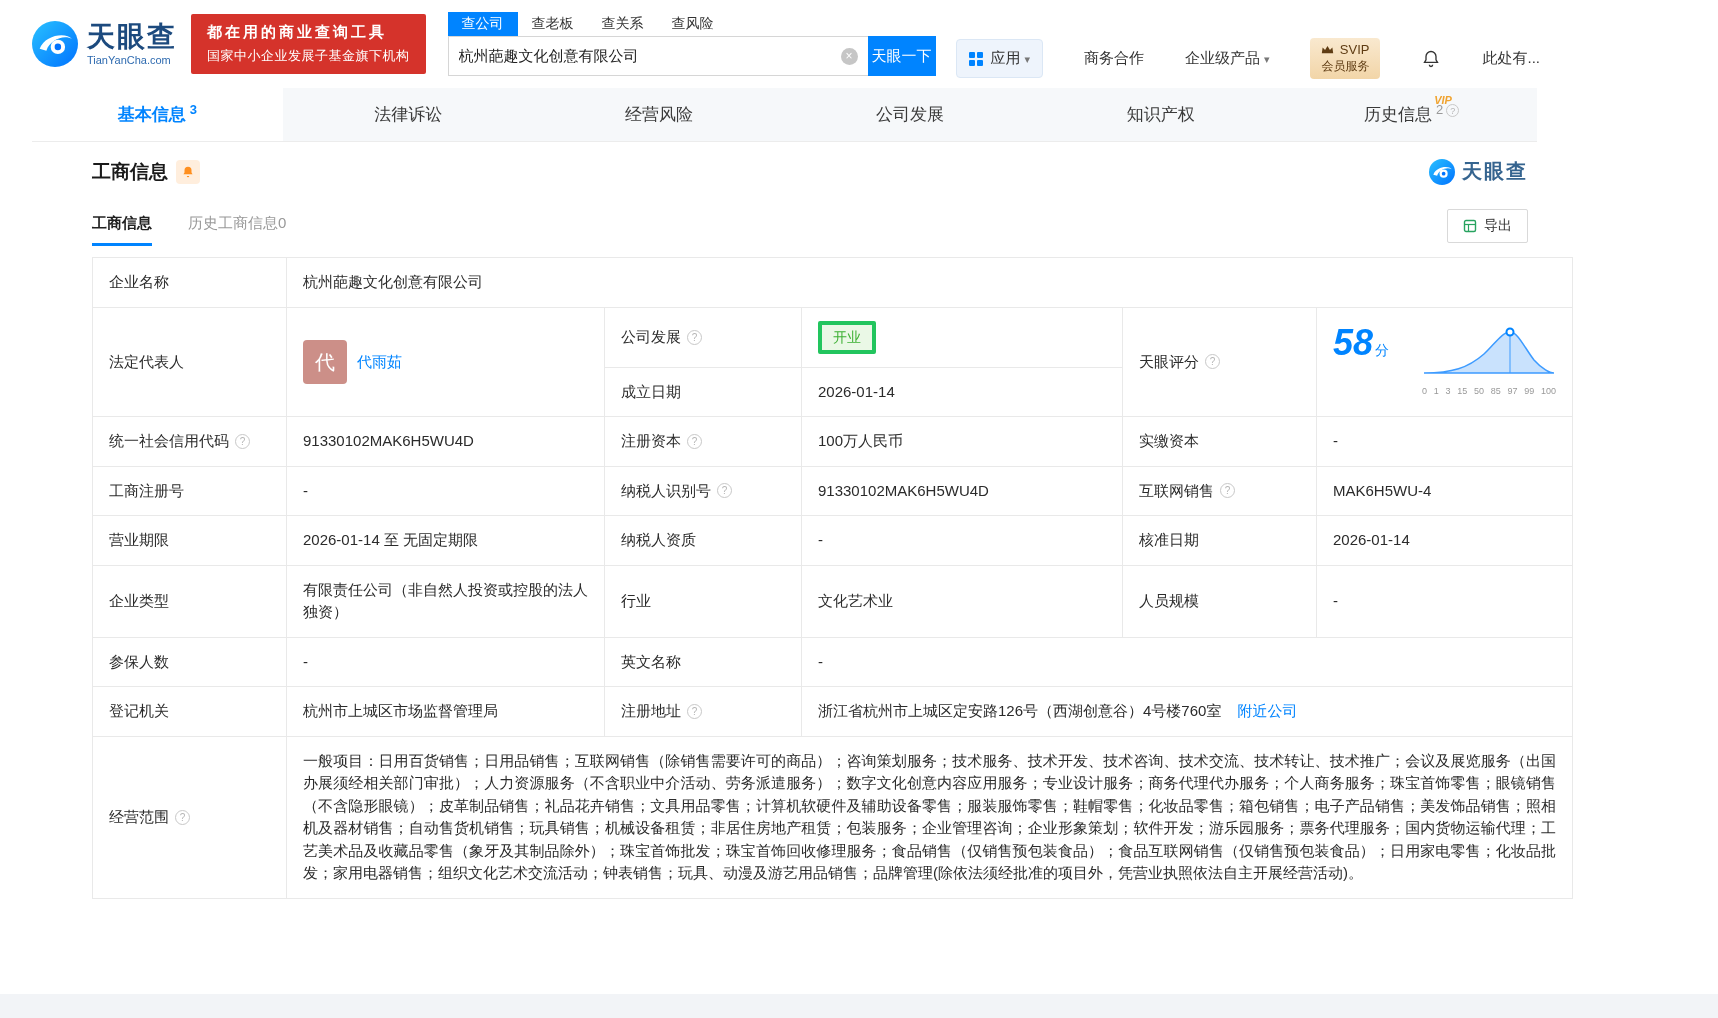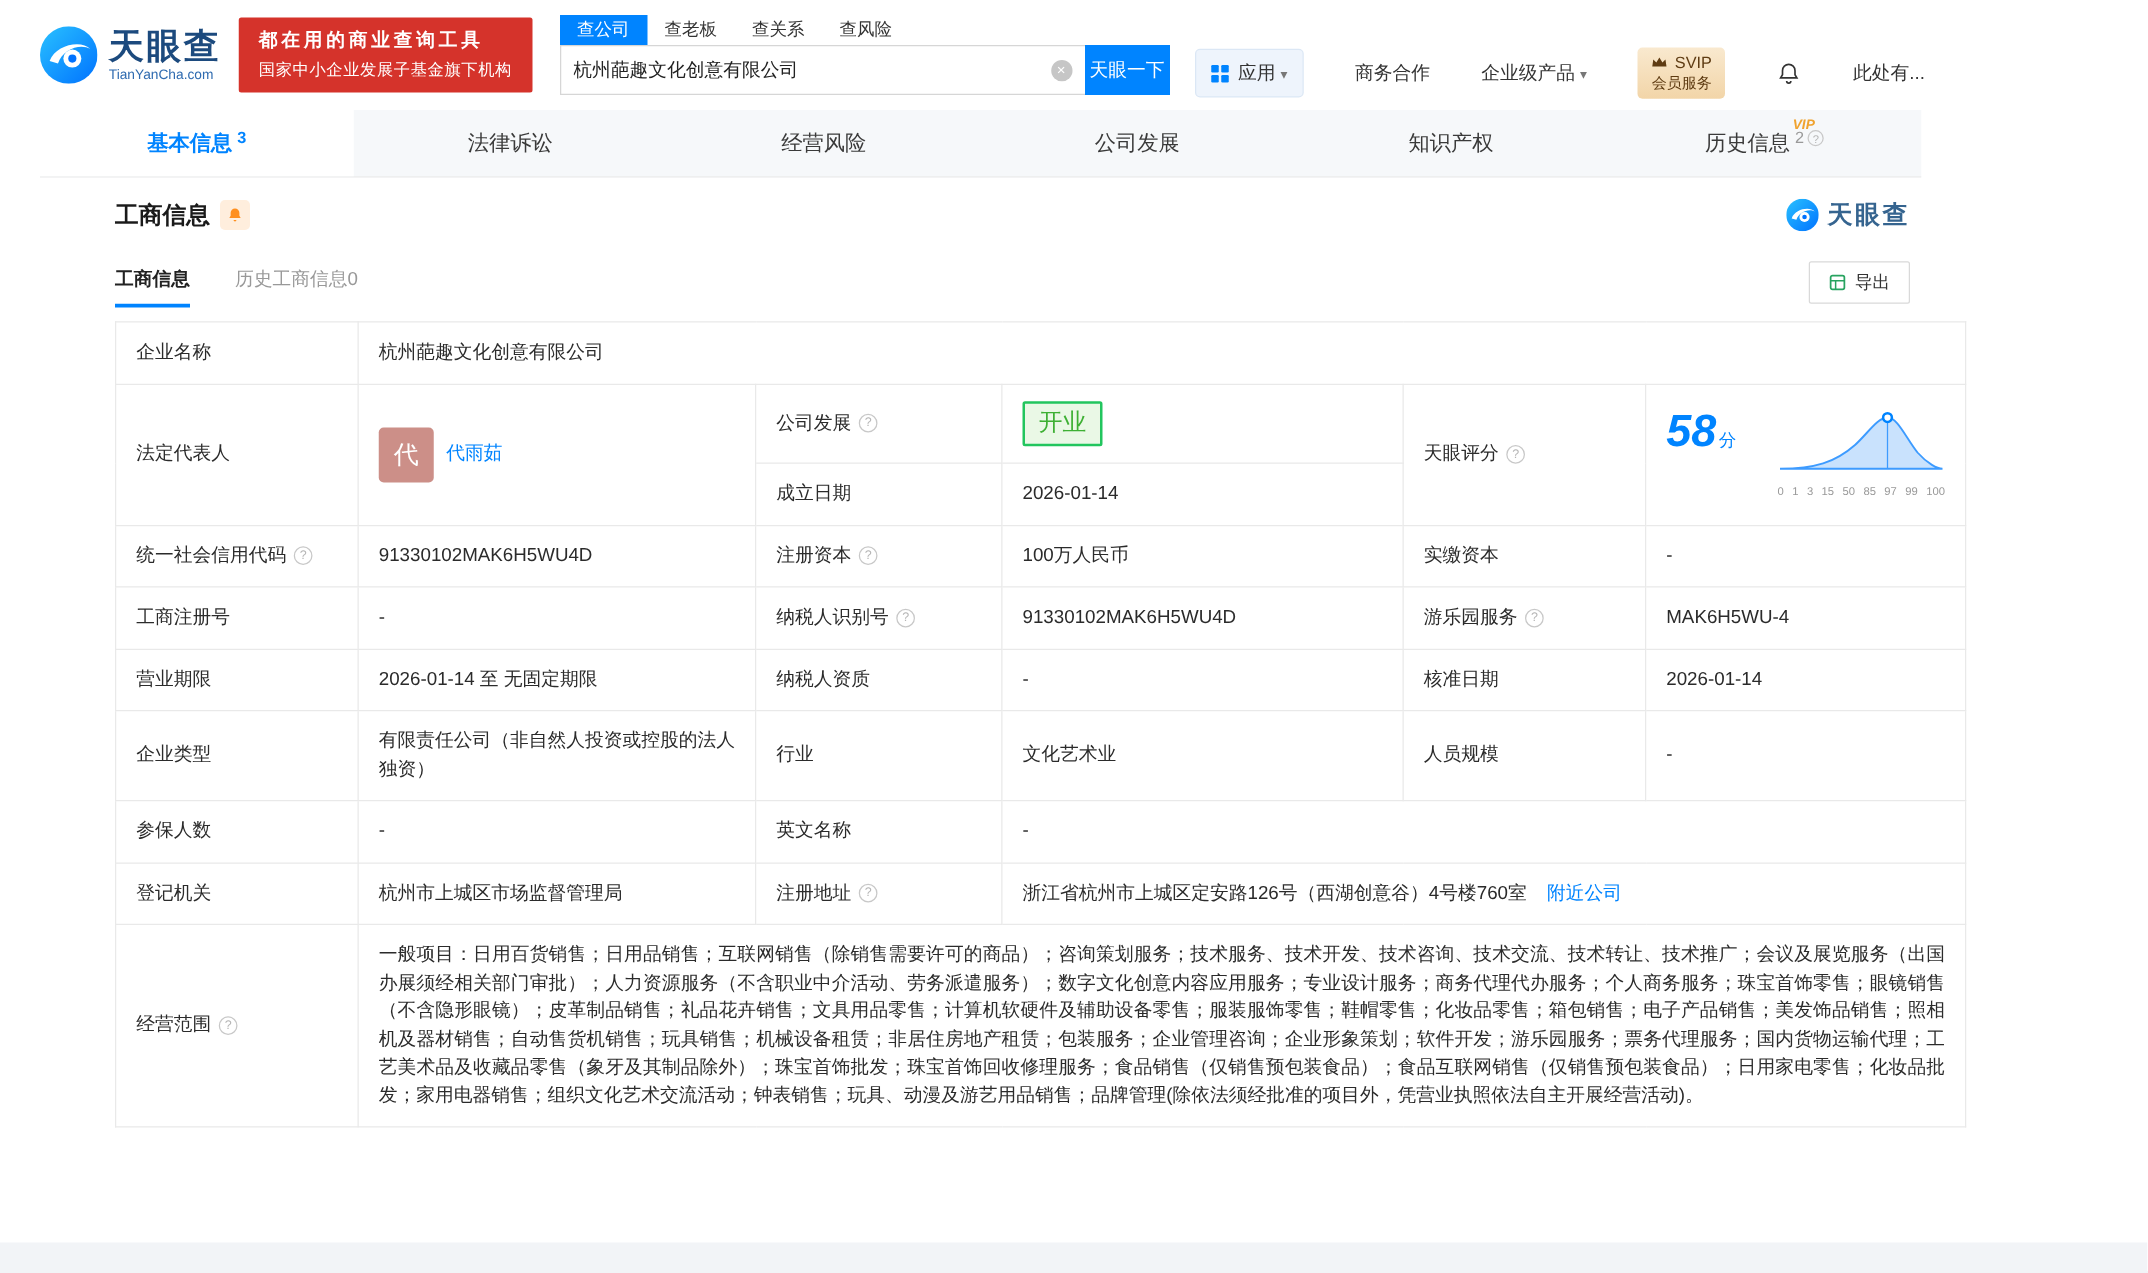--- a/index.html
+++ b/index.html
@@ -76,22 +76,22 @@
   .q::before { content:'?'; }
   .q.small { width:13px; height:13px; font-size:9px; transform:translateY(-4px); margin-left:3px; }
 
   .rep { display:flex; align-items:center; }
   .avatar { width:44px; height:44px; border-radius:4px; background:#cc8f88; color:#fff; font-size:20px;
     display:flex; align-items:center; justify-content:center; flex:none; cursor:pointer; }
   .link { color:var(--accent,#0084ff); cursor:pointer; }
   .rep .link { margin-left:10px; font-size:15px; }
   .nearby { margin-left:12px; white-space:nowrap; }
 
-  .badge-open { display:inline-block; background:var(--status_green_bg,#eaf8e6); border:2px solid #22c55e;
-    color:var(--status_green,#3eb034); font-size:19px; padding:2px 11px; border-radius:2px; }
+  .badge-open { display:inline-block; background:var(--status_green_bg,#eaf8e6); border:4px solid #22c55e;
+    color:var(--status_green,#3eb034); font-size:14px; padding:2px 11px; border-radius:2px; }
 
   .score-flex { display:flex; align-items:flex-start; justify-content:space-between; }
   .score-numwrap { display:flex; align-items:baseline; color:var(--accent,#0084ff); }
   .score-num { font-size:36px; font-weight:bold; font-style:italic; line-height:1; }
   .score-unit { font-size:14px; margin-left:2px; }
   .score-chart { width:134px; }
   .ticks { display:flex; justify-content:space-between; font-size:9px; color:#999; margin-top:1px; }
 
   .scope-text { line-height:1.95; text-align:justify; }
 
@@ -325,21 +325,21 @@
       <td>-</td>
       <td>
         <span class="lblflex">
               <span>纳税人识别号</span>
               <span class="q"></span>
             </span>
       </td>
       <td>91330102MAK6H5WU4D</td>
       <td>
         <span class="lblflex">
-              <span>游乐园服务</span>
+              <span>互联网销售</span>
               <span class="q"></span>
             </span>
       </td>
       <td>MAK6H5WU-4</td>
     </tr>
 
     <tr>
       <td>营业期限</td>
       <td>2026-01-14 至 无固定期限</td>
       <td>纳税人资质</td>

